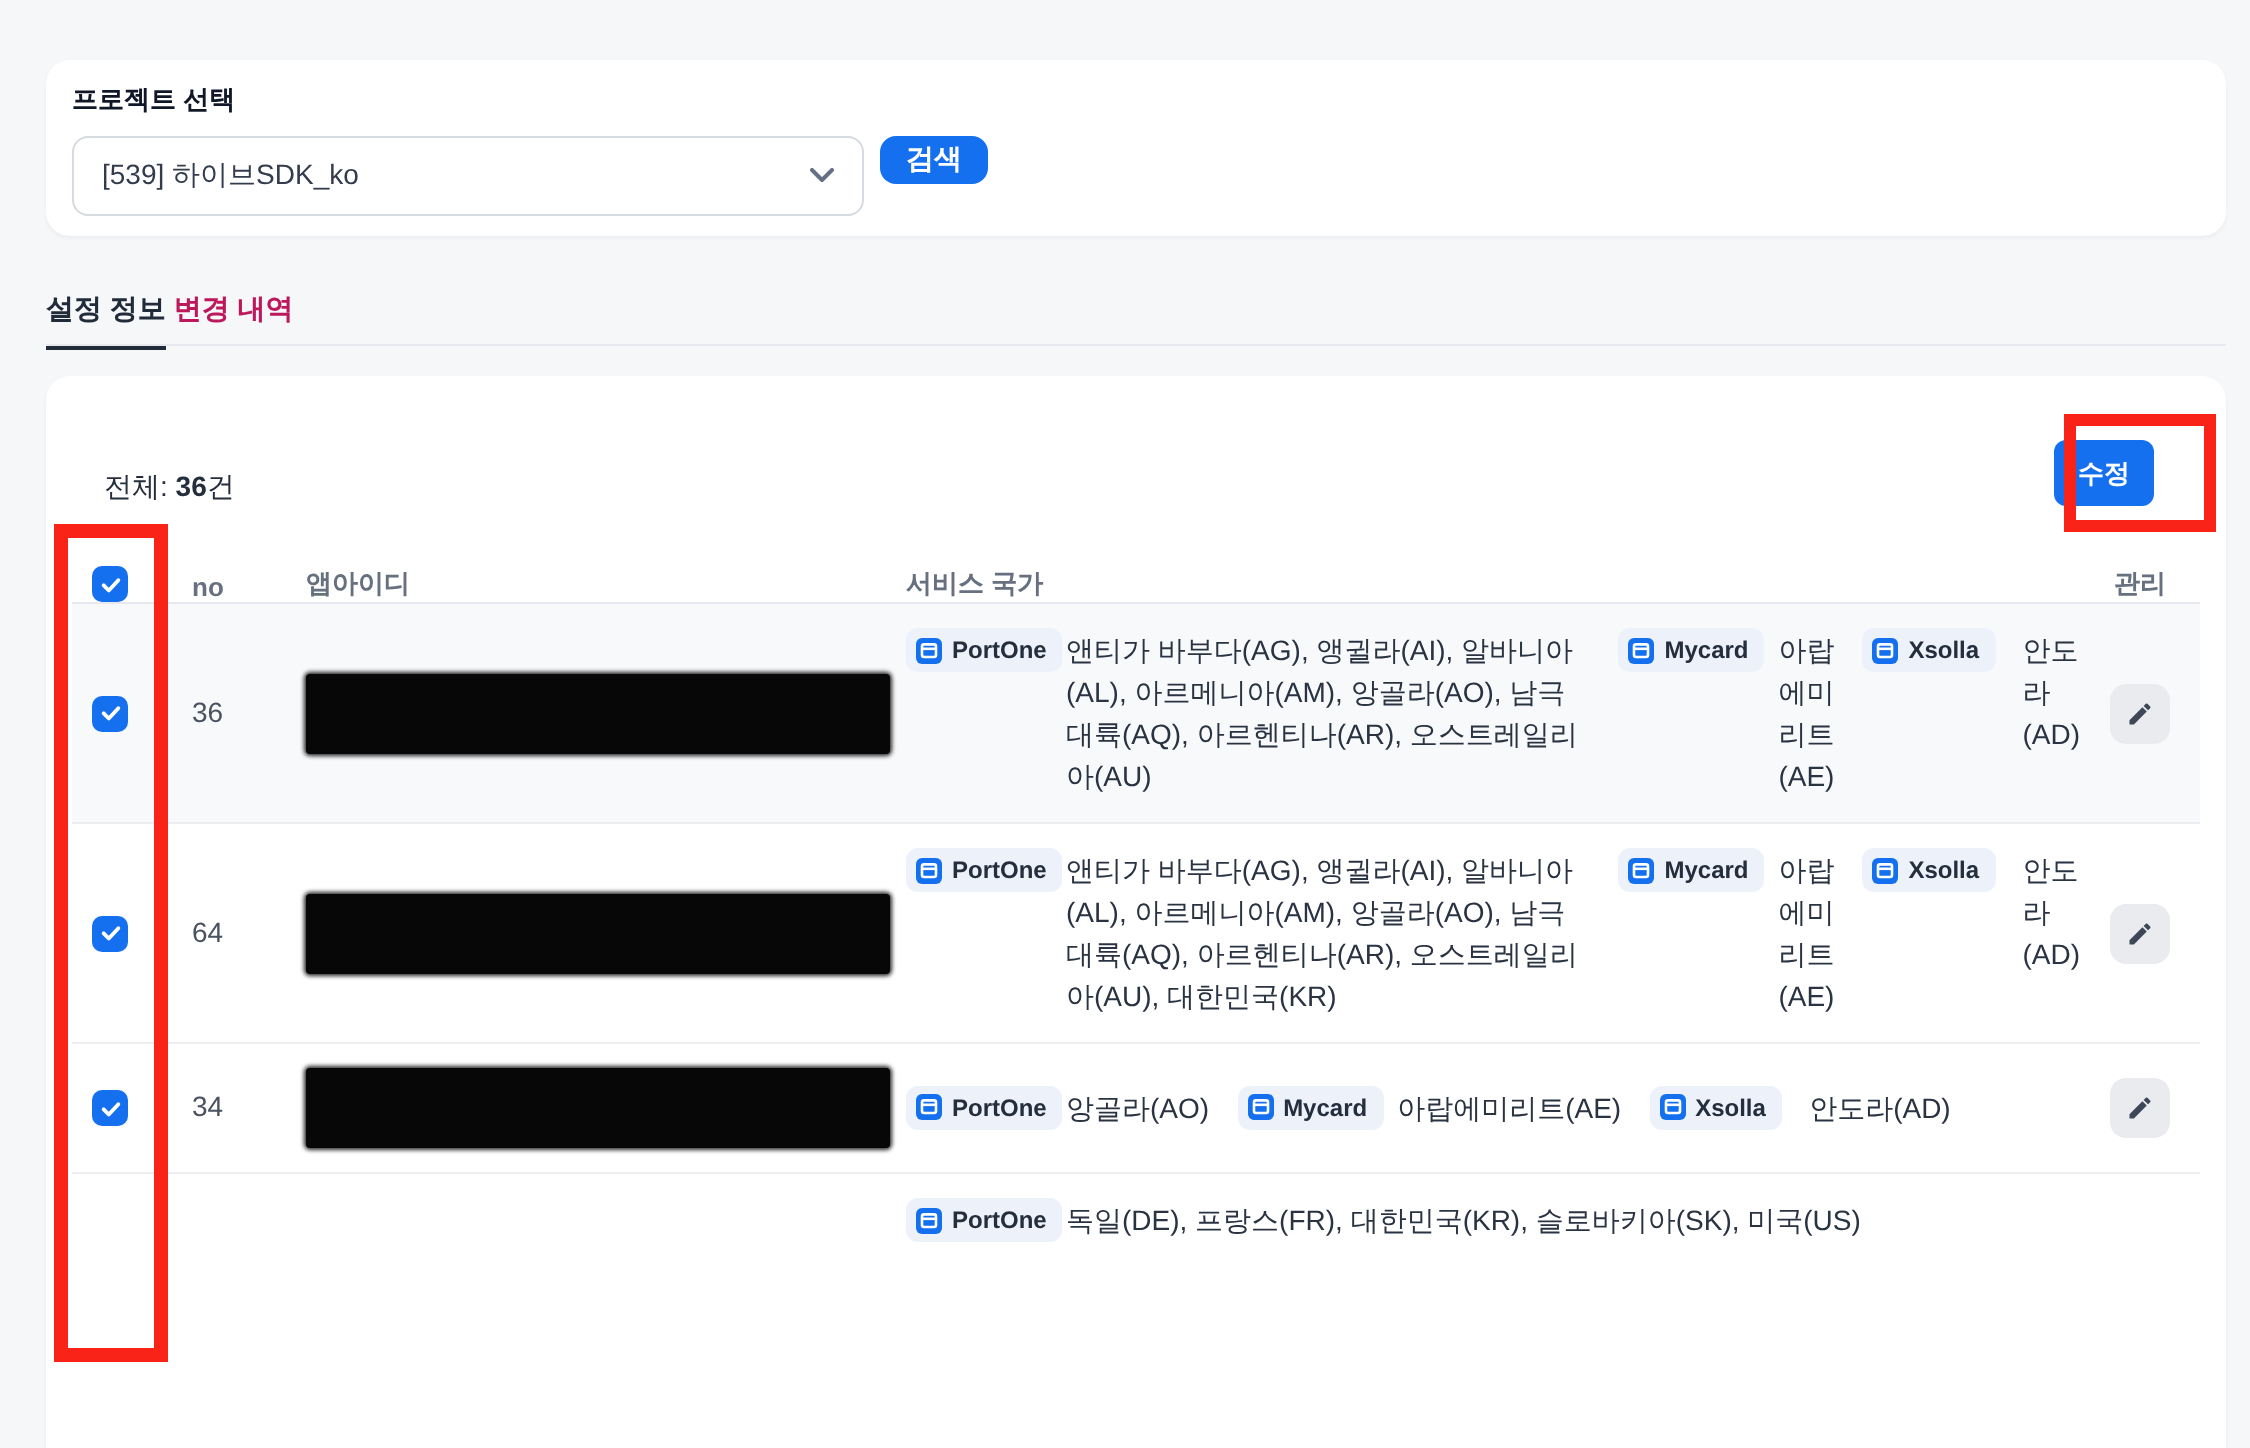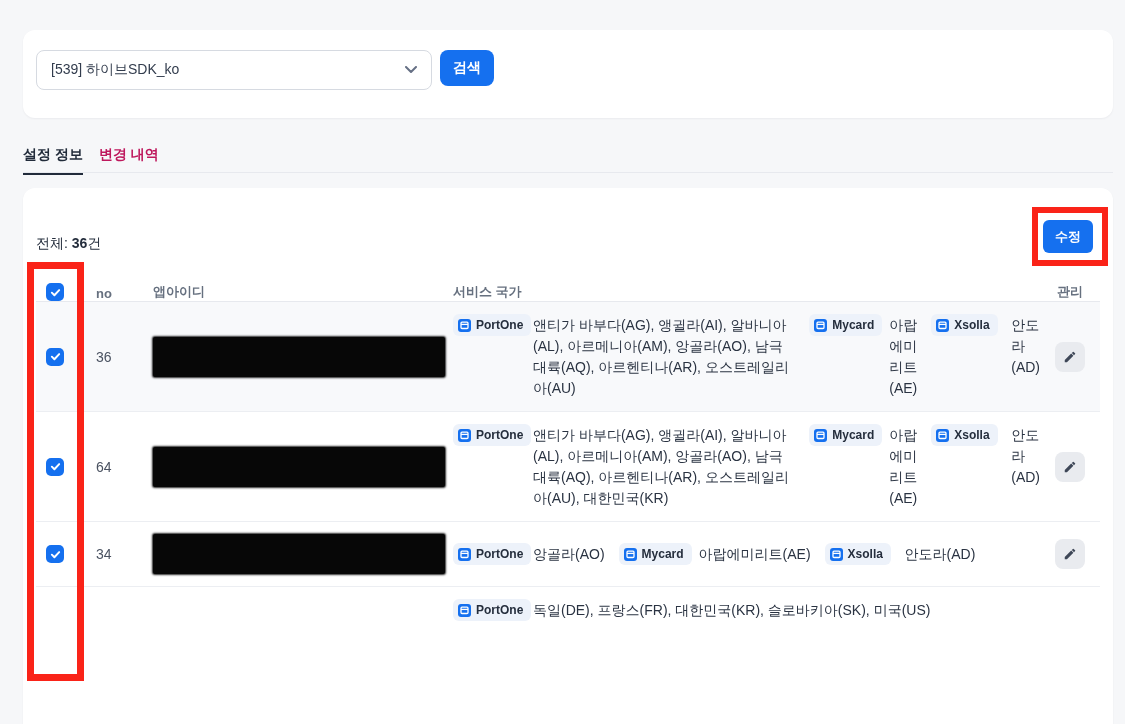--- a/index.html
+++ b/index.html
@@ -25,35 +25,35 @@
   .card{background:#fff;border-radius:12px;box-shadow:0 1px 2px rgba(16,24,40,.05);}
   .filter-card{position:absolute;left:23px;top:30px;width:1090px;height:88px;padding:11px 13px;}
   .filter-label{font-size:13px;font-weight:700;color:#101828;}
   .filter-row{display:flex;gap:8px;margin-top:9px;}
   .select-box{
     width:396px;height:40px;border:1px solid #d6dae1;border-radius:8px;
     display:flex;align-items:center;justify-content:space-between;
     padding:0 14px;font-size:14px;color:#323c4d;background:#fff;cursor:pointer;
   }
   .btn-primary{
-    height:36px;min-width:50px;padding:0 13px;border:none;border-radius:8px;
+    height:24px;min-width:50px;padding:0 13px;border:none;border-radius:8px;
     background:var(--primary);color:#fff;font-size:14px;font-weight:700;cursor:pointer;
     font-family:inherit;
   }
 
   
-  .tabs{position:absolute;left:23px;top:146px;display:flex;gap:16px;}
+  .tabs{position:absolute;left:23px;top:146px;display:flex;gap:4px;}
   .tab{font-size:14px;font-weight:700;color:#be185d;padding-bottom:11px;cursor:pointer;position:relative;}
   .tab.active{color:#212b3a;}
   .tab.active::after{content:"";position:absolute;left:0;right:0;bottom:0;height:3px;background:#212b3a;}
   .tabs-divider{position:absolute;left:23px;top:172px;width:1090px;height:1px;background:var(--border);}
 
   
   .table-card{position:absolute;left:23px;top:188px;width:1090px;height:700px;padding:13px;}
-  .toolbar{display:flex;justify-content:space-between;align-items:flex-end;margin:19px 0 15px;}
+  .toolbar{display:flex;justify-content:space-between;align-items:flex-end;margin:19px 16px 15px;}
   .total{font-size:14px;color:#252e3d;}
   .total b{font-weight:700;}
   .btn-edit{height:33px;min-width:50px;padding:0 12px;border:none;border-radius:6px;
     background:var(--primary);color:#fff;font-size:13px;font-weight:700;cursor:pointer;
     margin-right:7px;font-family:inherit;}
 
   .thead{display:flex;align-items:flex-end;height:34px;border-bottom:1px solid var(--border);
     color:var(--text-gray);font-size:13px;font-weight:700;}
   .c-check{width:60px;flex:0 0 60px;display:flex;justify-content:flex-start;padding-left:10px;}
   .c-no{width:57px;flex:0 0 57px;}
@@ -92,20 +92,21 @@
   .annotation{position:absolute;border:7px solid var(--annotation);pointer-events:none;z-index:50;}
   .ann-checkbox-col{left:27px;top:262px;width:57px;height:419px;}
   .ann-edit-btn{left:1032px;top:207px;width:76px;height:59px;border-width:6px;}
 </style>
 </head>
 <body>
 
 <div class="page">
 
   <div class="card filter-card">
+    <div class="filter-label">프로젝트 선택</div>
     <div class="filter-row">
       <div class="select-box">
         <span>[539] 하이브SDK_ko</span>
         <span class="p-icon">
           <svg width="12" height="8" viewBox="0 0 12 8">
               <path d="M1 1l5 5 5-5" stroke="#667085" stroke-width="2" fill="none" stroke-linecap="round" stroke-linejoin="round"></path>
             </svg>
         </span>
       </div>
       <button class="btn-primary">검색</button>

